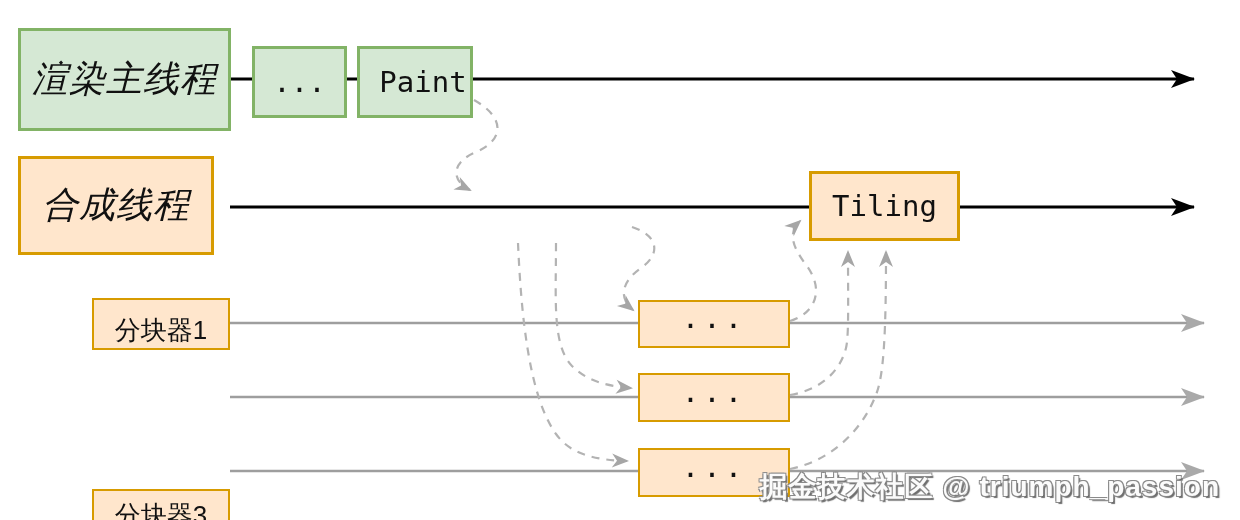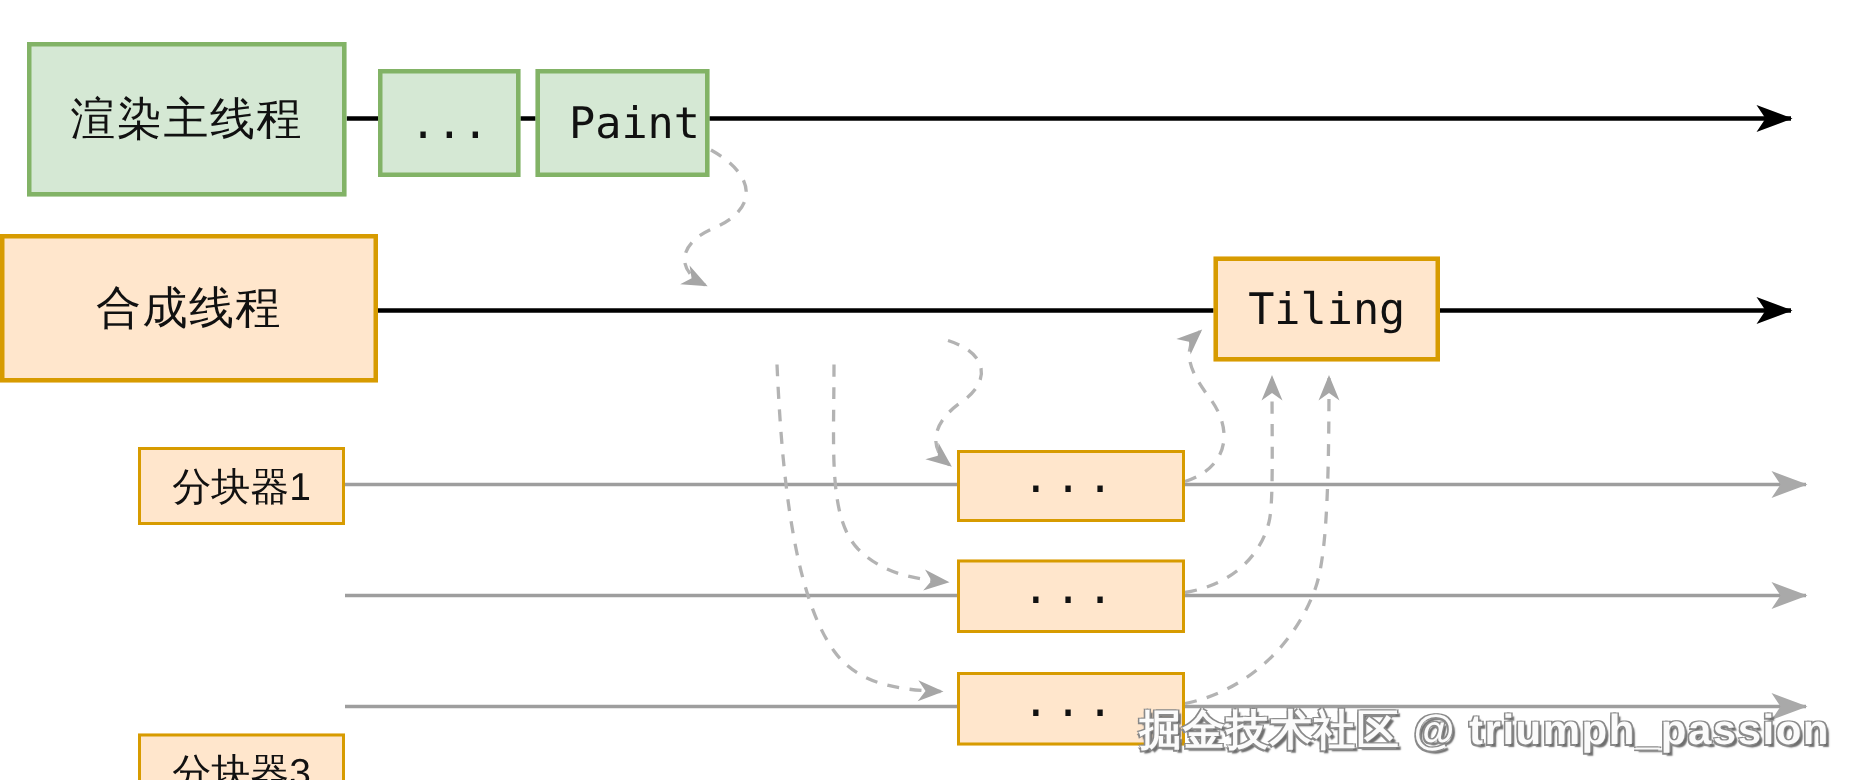--- a/index.html
+++ b/index.html
@@ -34,23 +34,24 @@
   }
   .orange {
     background: #ffe6cc;
     border: 3px solid #d79b00;
   }
   .orange-thin {
     background: #ffe6cc;
     border: 2.5px solid #d79b00;
   }
   .cjk-big {
-    font-size: 30px;
+    font-size: 36px;
     letter-spacing: 1px;
     font-family: "Liberation Sans", sans-serif;
+    font-style: italic;
   }
   .cjk-small {
     font-size: 26px;
     font-family: "Liberation Sans", sans-serif;
   }
   .mono {
     font-size: 29px;
     font-family: "DejaVu Sans Mono", "Liberation Mono", monospace;
   }
   .dots {
@@ -106,25 +107,25 @@
     <path d="M518,243 C521,310 528,395 556,434 C571,455 596,460 627,461" stroke="#b3b3b3" stroke-width="2.2" fill="none" stroke-dasharray="8 7" marker-end="url(#mDash)"></path>
     <path d="M790,321 C818,312 823,288 807,266 C793,248 787,233 800,221" stroke="#b3b3b3" stroke-width="2.2" fill="none" stroke-dasharray="8 7" marker-end="url(#mDash)"></path>
     <path d="M790,395 C820,390 840,372 846,348 C849,336 848,300 848,252" stroke="#b3b3b3" stroke-width="2.2" fill="none" stroke-dasharray="8 7" marker-end="url(#mDash)"></path>
     <path d="M790,469 C830,461 863,431 877,392 C884,372 886,330 886,252" stroke="#b3b3b3" stroke-width="2.2" fill="none" stroke-dasharray="8 7" marker-end="url(#mDash)"></path>
   </svg>
 
   <div class="box green" style="left:18px; top:28px; width:213px; height:103px;">
     <span class="cjk-big">渲染主线程</span>
   </div>
 
-  <div class="box orange" style="left:0; top:156px; width:252px; height:99px;">
+  <div class="box orange" style="left:18px; top:156px; width:196px; height:99px;">
     <span class="cjk-big">合成线程</span>
   </div>
 
-  <div class="box orange-thin" style="left:92px; top:298px; width:138px; height:52px;">
+  <div class="box orange-thin" style="left:92px; top:298px; width:138px; height:52px;align-items:flex-end;">
     <span class="cjk-small">分块器1</span>
   </div>
 
 
   <div class="box orange-thin" style="left:92px; top:445px; width:138px; height:52px;margin-top:44px;">
     <span class="cjk-small">分块器3</span>
   </div>
 
   <div class="box green" style="left:252px; top:46px; width:95px; height:72px;">
     <span class="mono">...</span>

